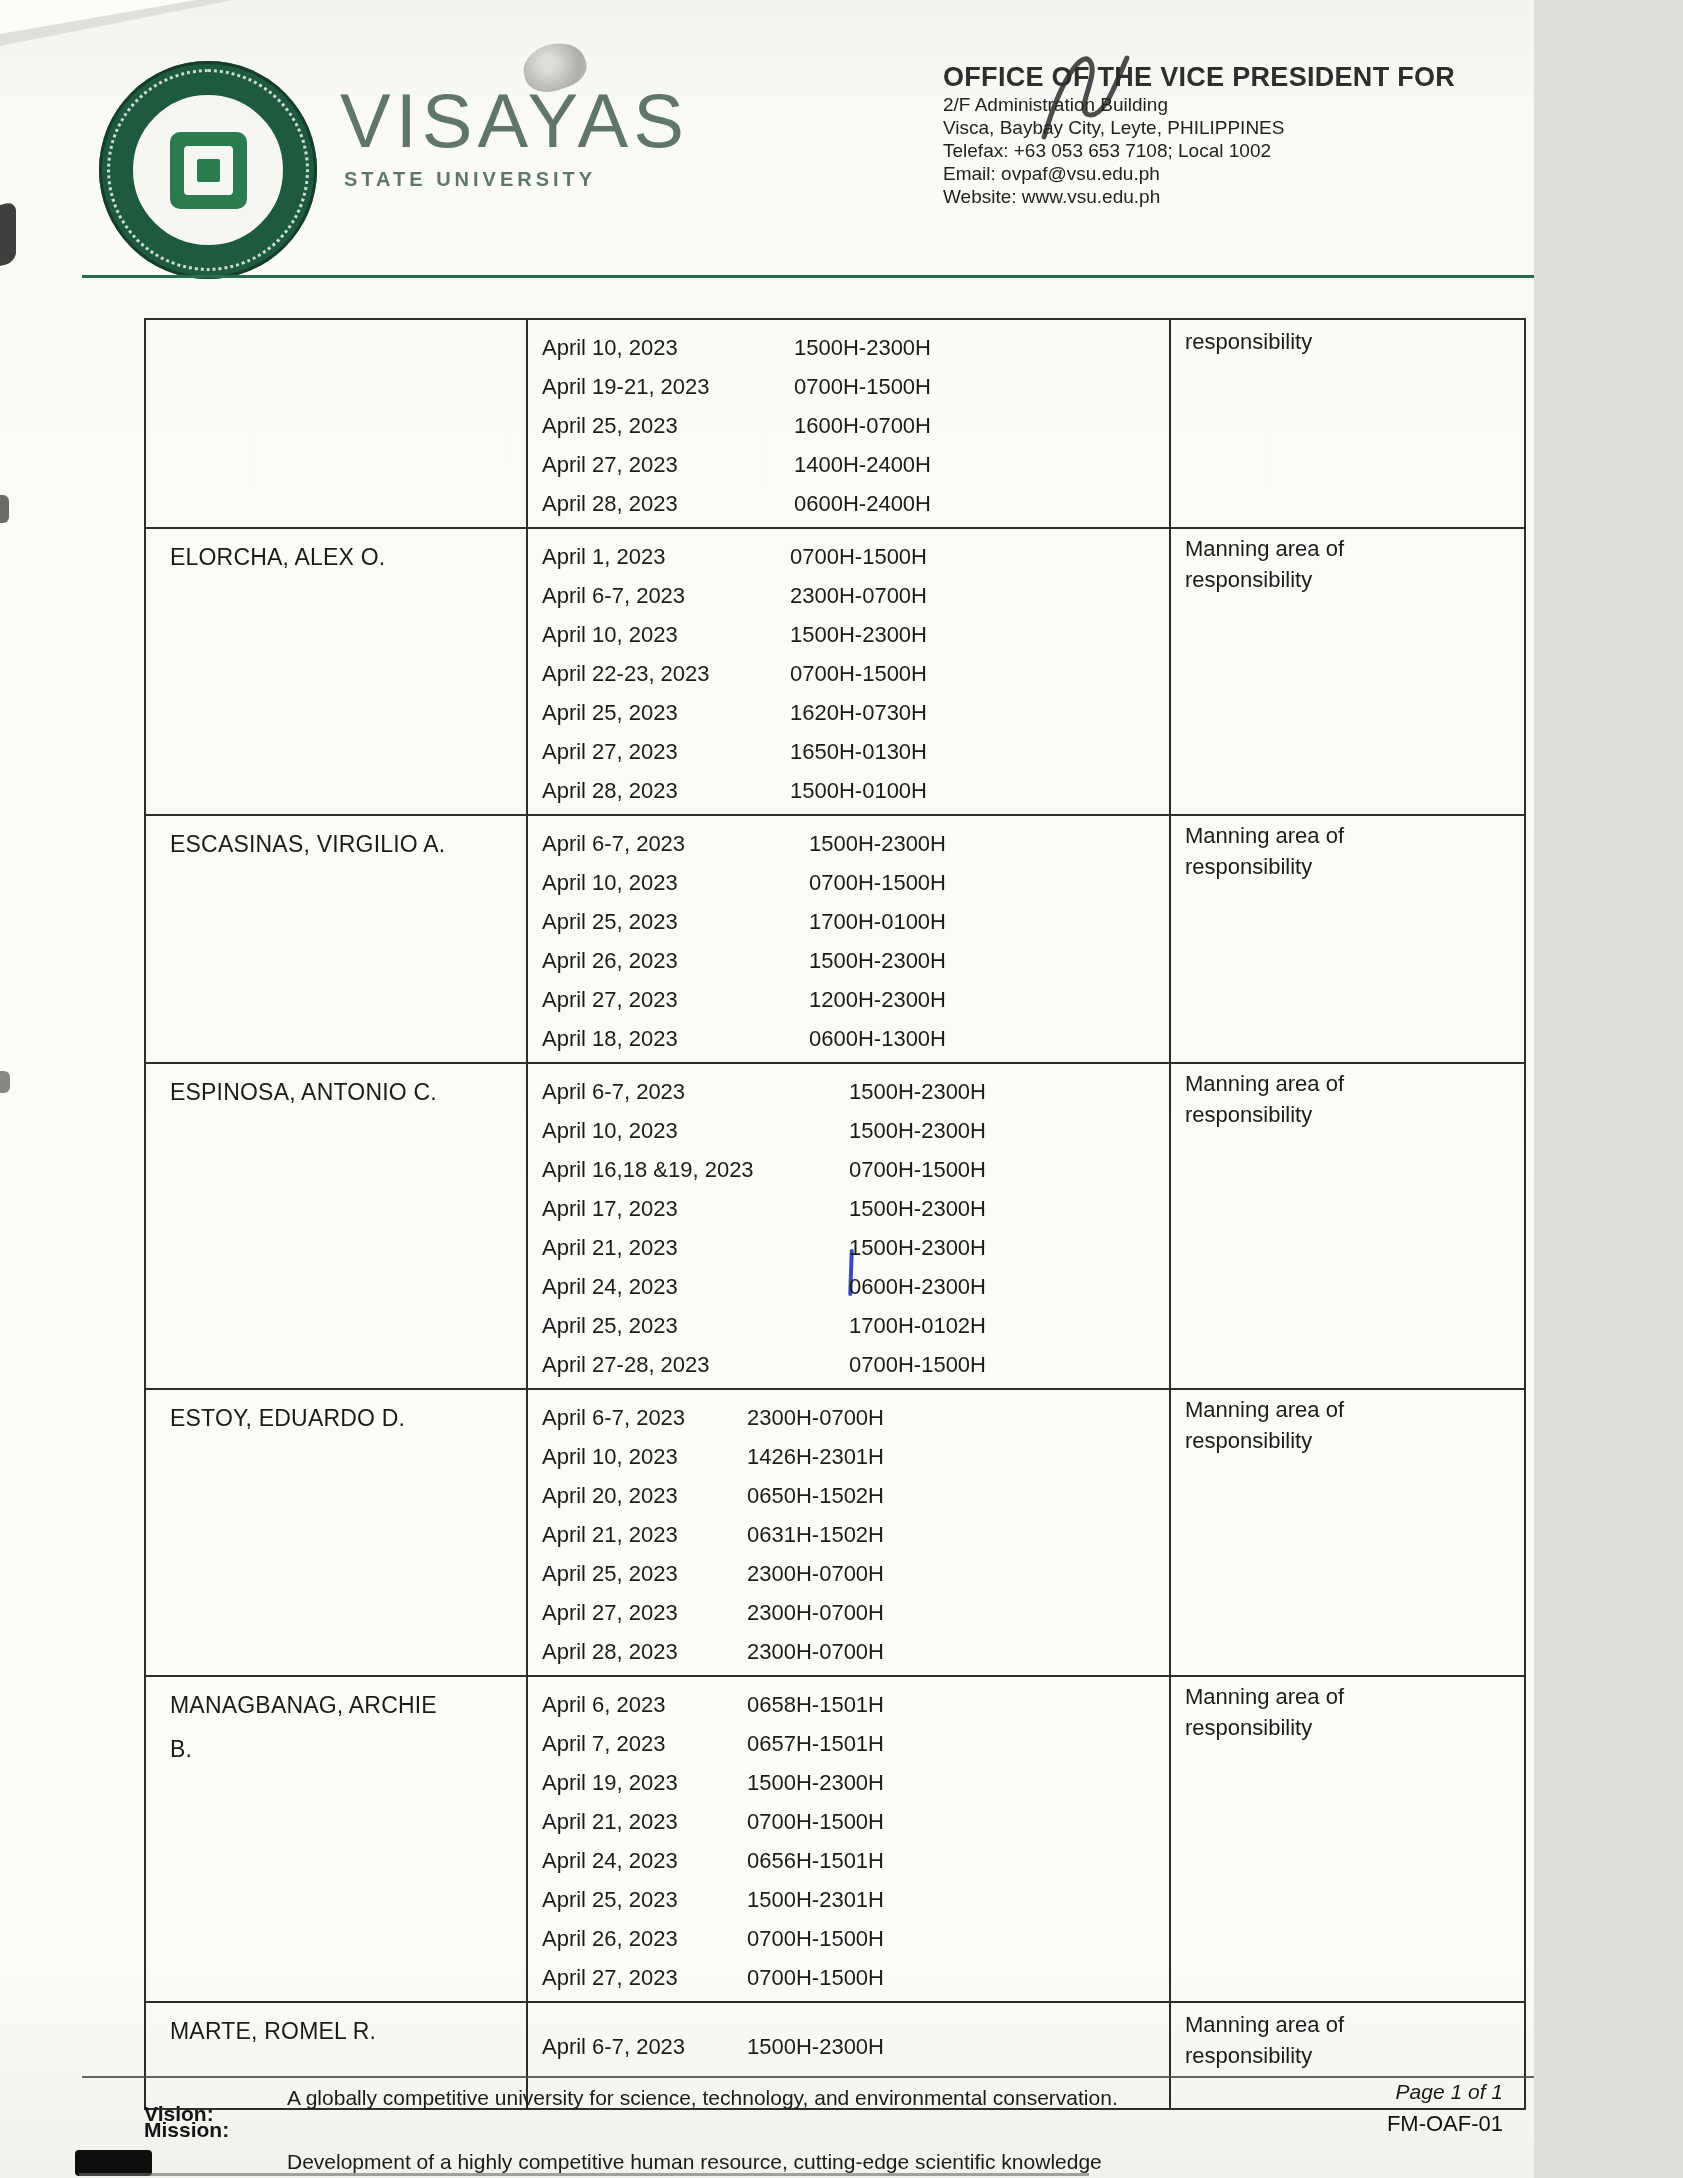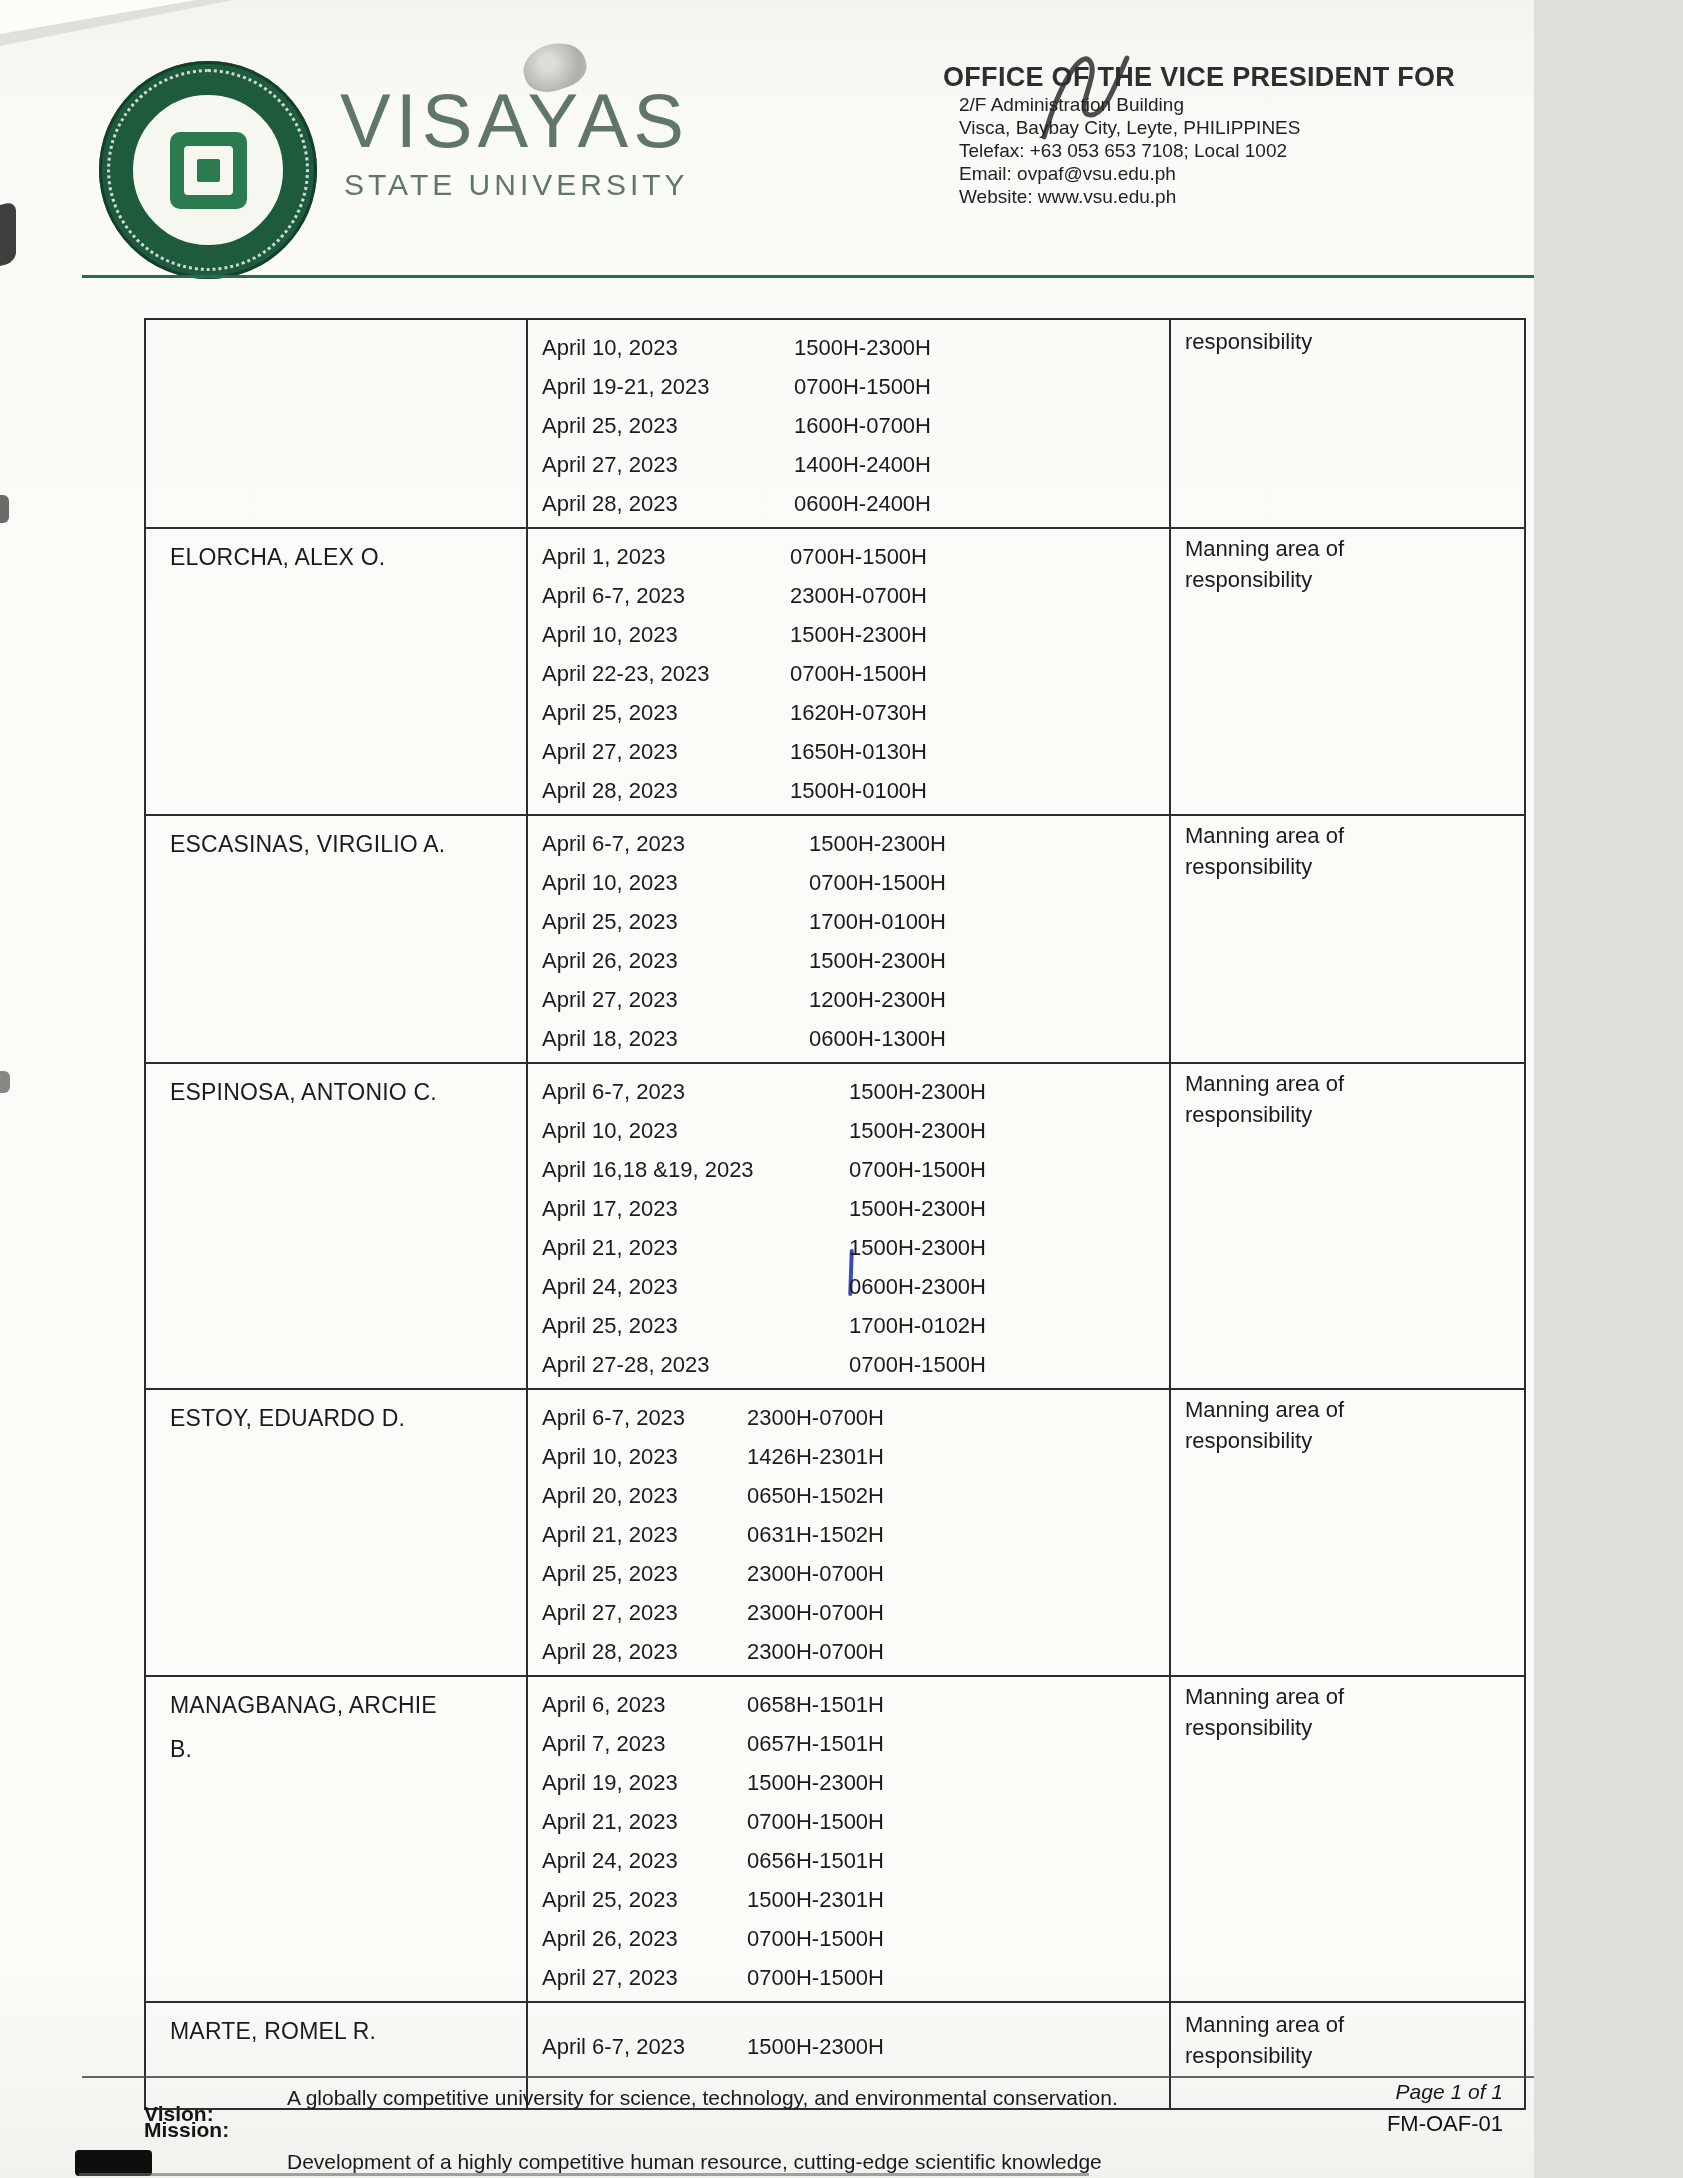--- a/index.html
+++ b/index.html
@@ -24,25 +24,25 @@
 
   
   .seal{position:absolute;left:99px;top:61px;width:218px;height:218px;border-radius:50%;background:#1e5a3e;box-shadow:inset 0 0 0 3px #153f2b;}
   .seal-text-ring{position:absolute;inset:8px;border-radius:50%;border:3px dotted rgba(255,255,255,.78);}
   .seal-inner{position:absolute;inset:31px;border-radius:50%;background:#f7f7f1;border:3px solid #1e5a3e;display:flex;align-items:center;justify-content:center;}
   .seal-mark{width:77px;height:77px;background:#2c7a4f;border-radius:10px;position:relative;}
   .seal-mark::before{content:"";position:absolute;inset:14px;background:#f7f7f1;border-radius:4px;}
   .seal-mark::after{content:"";position:absolute;inset:27px;background:#2c7a4f;border-radius:2px;}
 
   .wordmark{position:absolute;left:340px;top:77px;font-size:76px;font-weight:400;letter-spacing:5px;color:#60766a;}
-  .wordmark-sub{position:absolute;left:344px;top:168px;font-size:30px;font-weight:400;letter-spacing:4px;color:#60766a;}
+  .wordmark-sub{position:absolute;left:344px;top:168px;font-size:20px;font-weight:700;letter-spacing:4px;color:#60766a;}
 
   .office-block{position:absolute;left:943px;top:61px;width:554px;}
   .office-title{font-size:27px;font-weight:bold;color:#2e2e2e;letter-spacing:0.3px;line-height:32px;}
-  .office-line{font-size:19px;color:#222;line-height:23px;margin-left:16px;}
+  .office-line{font-size:19px;color:#222;line-height:23px;}
   .office-line:first-of-type{margin-top:6px;}
 
   .green-rule{position:absolute;left:82px;top:275px;width:1571px;height:3px;background:#2a6b4b;}
 
   
   .sched-table{position:absolute;left:144px;top:318px;width:1380px;border-collapse:collapse;table-layout:fixed;}
   .sched-table td{border:2px solid #2d2d2d;vertical-align:top;overflow:hidden;}
   .col-name{padding:6px 10px 0 24px;font-size:23px;line-height:44px;letter-spacing:0.2px;white-space:pre-line;}
   .col-sched{padding:8px 0 4px 14px;}
   .sched-line{display:flex;line-height:39px;font-size:22px;}

